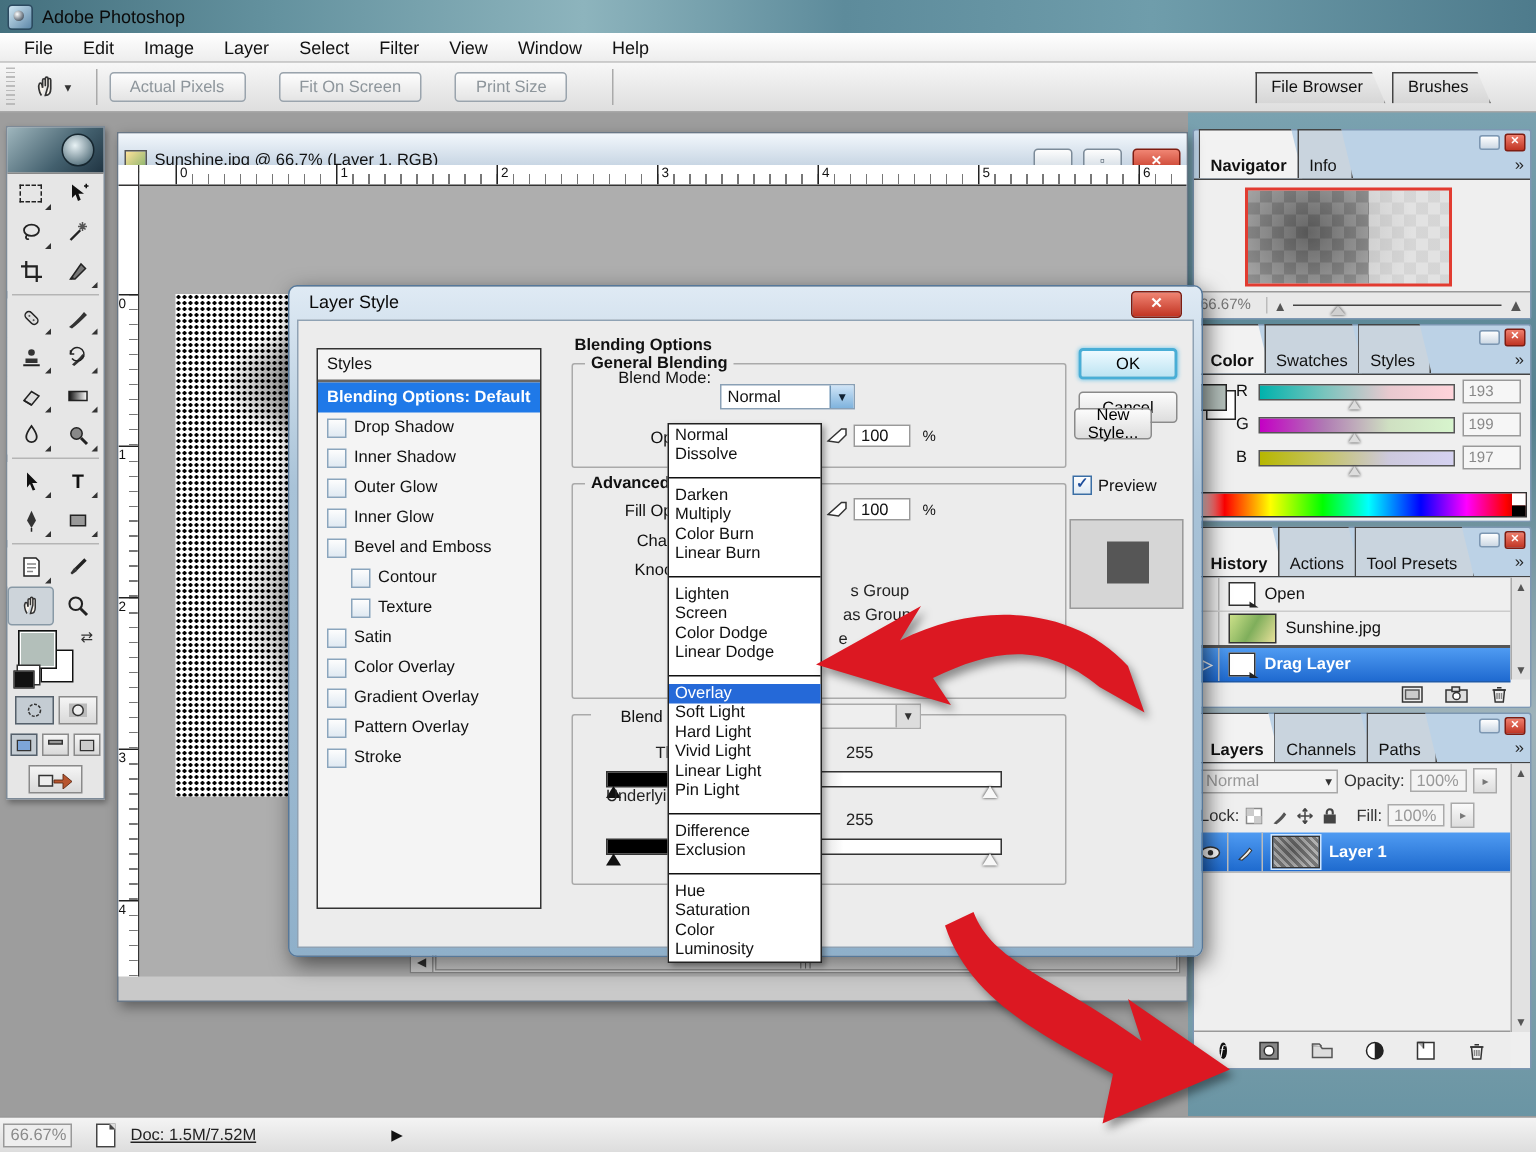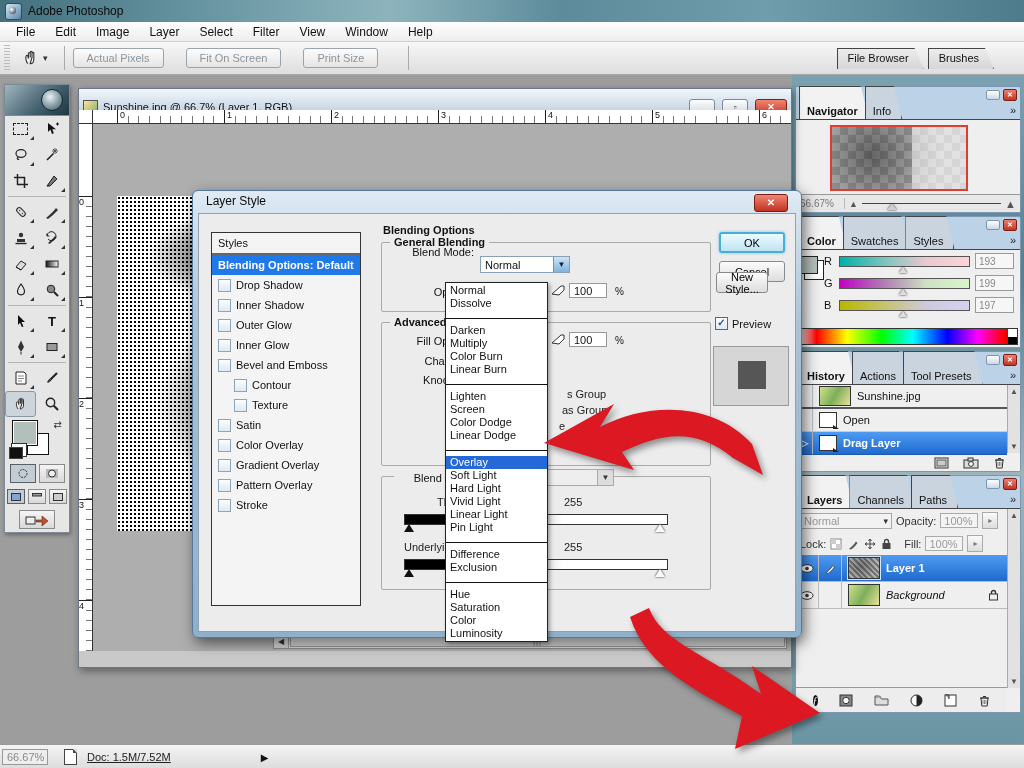--- a/index.html
+++ b/index.html
@@ -584,29 +584,29 @@
         <span class="pal-tab active">History</span>
           <span class="pal-tab">Actions</span>
           <span class="pal-tab">Tool Presets</span>
         <span class="pal-chevron">»</span>
       </div>
       <div class="pal-body" style="height:86px;">
         <div class="pal-vscroll">
             <span>▲</span>
             <span>▼</span>
           </div>
+        <div class="hist-row" style="margin-right:13px">
+          <span class="hist-src"></span>
+          <span class="hist-icon"></span>
+          <span>Open</span>
+        </div>
         <div class="hist-row" style="border-bottom:2px solid #555;margin-right:13px">
           <span class="hist-src"></span>
           <span class="hist-thumb"></span>
           <span>Sunshine.jpg</span>
-        </div>
-        <div class="hist-row" style="margin-right:13px">
-          <span class="hist-src"></span>
-          <span class="hist-icon"></span>
-          <span>Open</span>
         </div>
         <div class="hist-row selected" style="margin-right:13px">
           <span class="hist-src" style="color:#fff">▷</span>
           <span class="hist-icon"></span>
           <span>Drag Layer</span>
         </div>
         <div id="hist-footer">
           <svg width="15" height="12" viewBox="0 0 15 12">
               <rect x="1" y="1" width="13" height="10" fill="#eee" stroke="#333"></rect>
               <rect x="3" y="3" width="9" height="6" fill="#ccc" stroke="#555"></rect>
@@ -679,35 +679,20 @@
                 <circle cx="7" cy="4.5" r="1.8" fill="#333"></circle>
               </svg>
             </span>
           <span class="col">
               <svg width="12" height="12" viewBox="0 0 12 12">
                 <path d="M2 11c2-2 5-4.5 7-7.5l1.5 1.5C8.5 8 6.5 9.8 4 11.5z" fill="#f2ede4" stroke="#333" stroke-width=".7"></path>
               </svg>
             </span>
           <span class="layer-thumb thumb-gray"></span>
           <span>Layer 1</span>
-        </div>
-        <div class="layer-row" style="margin-right:13px">
-          <span class="col">
-              <svg width="14" height="9" viewBox="0 0 14 9">
-                <ellipse cx="7" cy="4.5" rx="6" ry="3.8" fill="#fff" stroke="#333"></ellipse>
-                <circle cx="7" cy="4.5" r="1.8" fill="#333"></circle>
-              </svg>
-            </span>
-          <span class="col"></span>
-          <span class="layer-thumb thumb-sun"></span>
-          <span class="bg-name" style="flex:1">Background</span>
-          <svg width="11" height="12" viewBox="0 0 11 12" style="margin-right:8px">
-              <rect x="1.5" y="5" width="8" height="6" fill="#eee" stroke="#333"></rect>
-              <path d="M3.5 5V3.5a2 2 0 0 1 4 0V5" fill="none" stroke="#333" stroke-width="1.4"></path>
-            </svg>
         </div>
         <div id="layers-footer">
           <span><span class="fx-circle">ƒ</span></span>
           <svg width="14" height="13" viewBox="0 0 14 13">
               <rect x="1" y="1" width="12" height="11" fill="#888" stroke="#333"></rect>
               <circle cx="7" cy="6.5" r="3.2" fill="#fff" stroke="#333"></circle>
             </svg>
           <svg width="15" height="12" viewBox="0 0 15 12">
               <path d="M1 3h5l1.5 2H14v6H1z" fill="#ddd" stroke="#555"></path>
               <path d="M1 3V2h4.5L7 3.5" fill="#ddd" stroke="#555"></path>
@@ -840,21 +825,21 @@
       <span class="lbl" style="left:195px;top:258px;width:60px;background:#ececec;">Blend If:</span>
       <div class="combo gray" style="left:325px;top:255px;width:90px;background:#eee;border-color:#aaa;">
         <span class="txt"></span>
           <span class="btn" style="background:#ddd;border-left:1px solid #aaa;color:#333">▼</span>
       </div>
       <span class="fragment" style="left:238px;top:282px;">Tl</span>
       <span class="fragment" style="left:365px;top:282px;">255</span>
       <div class="slider255" style="left:205px;top:300px;width:262px;"></div>
       <span class="tri black" style="left:205px;top:310px;"></span>
       <span class="tri white" style="left:456px;top:310px;"></span>
-      <span class="fragment" style="left:205px;top:327px;">Underlyi</span>
+      <span class="fragment" style="left:205px;top:311px;">Underlyi</span>
       <span class="fragment" style="left:365px;top:327px;">255</span>
       <div class="slider255" style="left:205px;top:345px;width:262px;"></div>
       <span class="tri black" style="left:205px;top:355px;"></span>
       <span class="tri white" style="left:456px;top:355px;"></span>
 
       <button class="dlg-btn default" style="left:520px;top:18px;">OK</button>
       <button class="dlg-btn" style="left:520px;top:47px;">Cancel</button>
       <button class="dlg-btn" style="left:517px;top:58px;width:52px;">New Style...</button>
       <span id="preview-row">
         <span class="cb-checked">✓</span>

